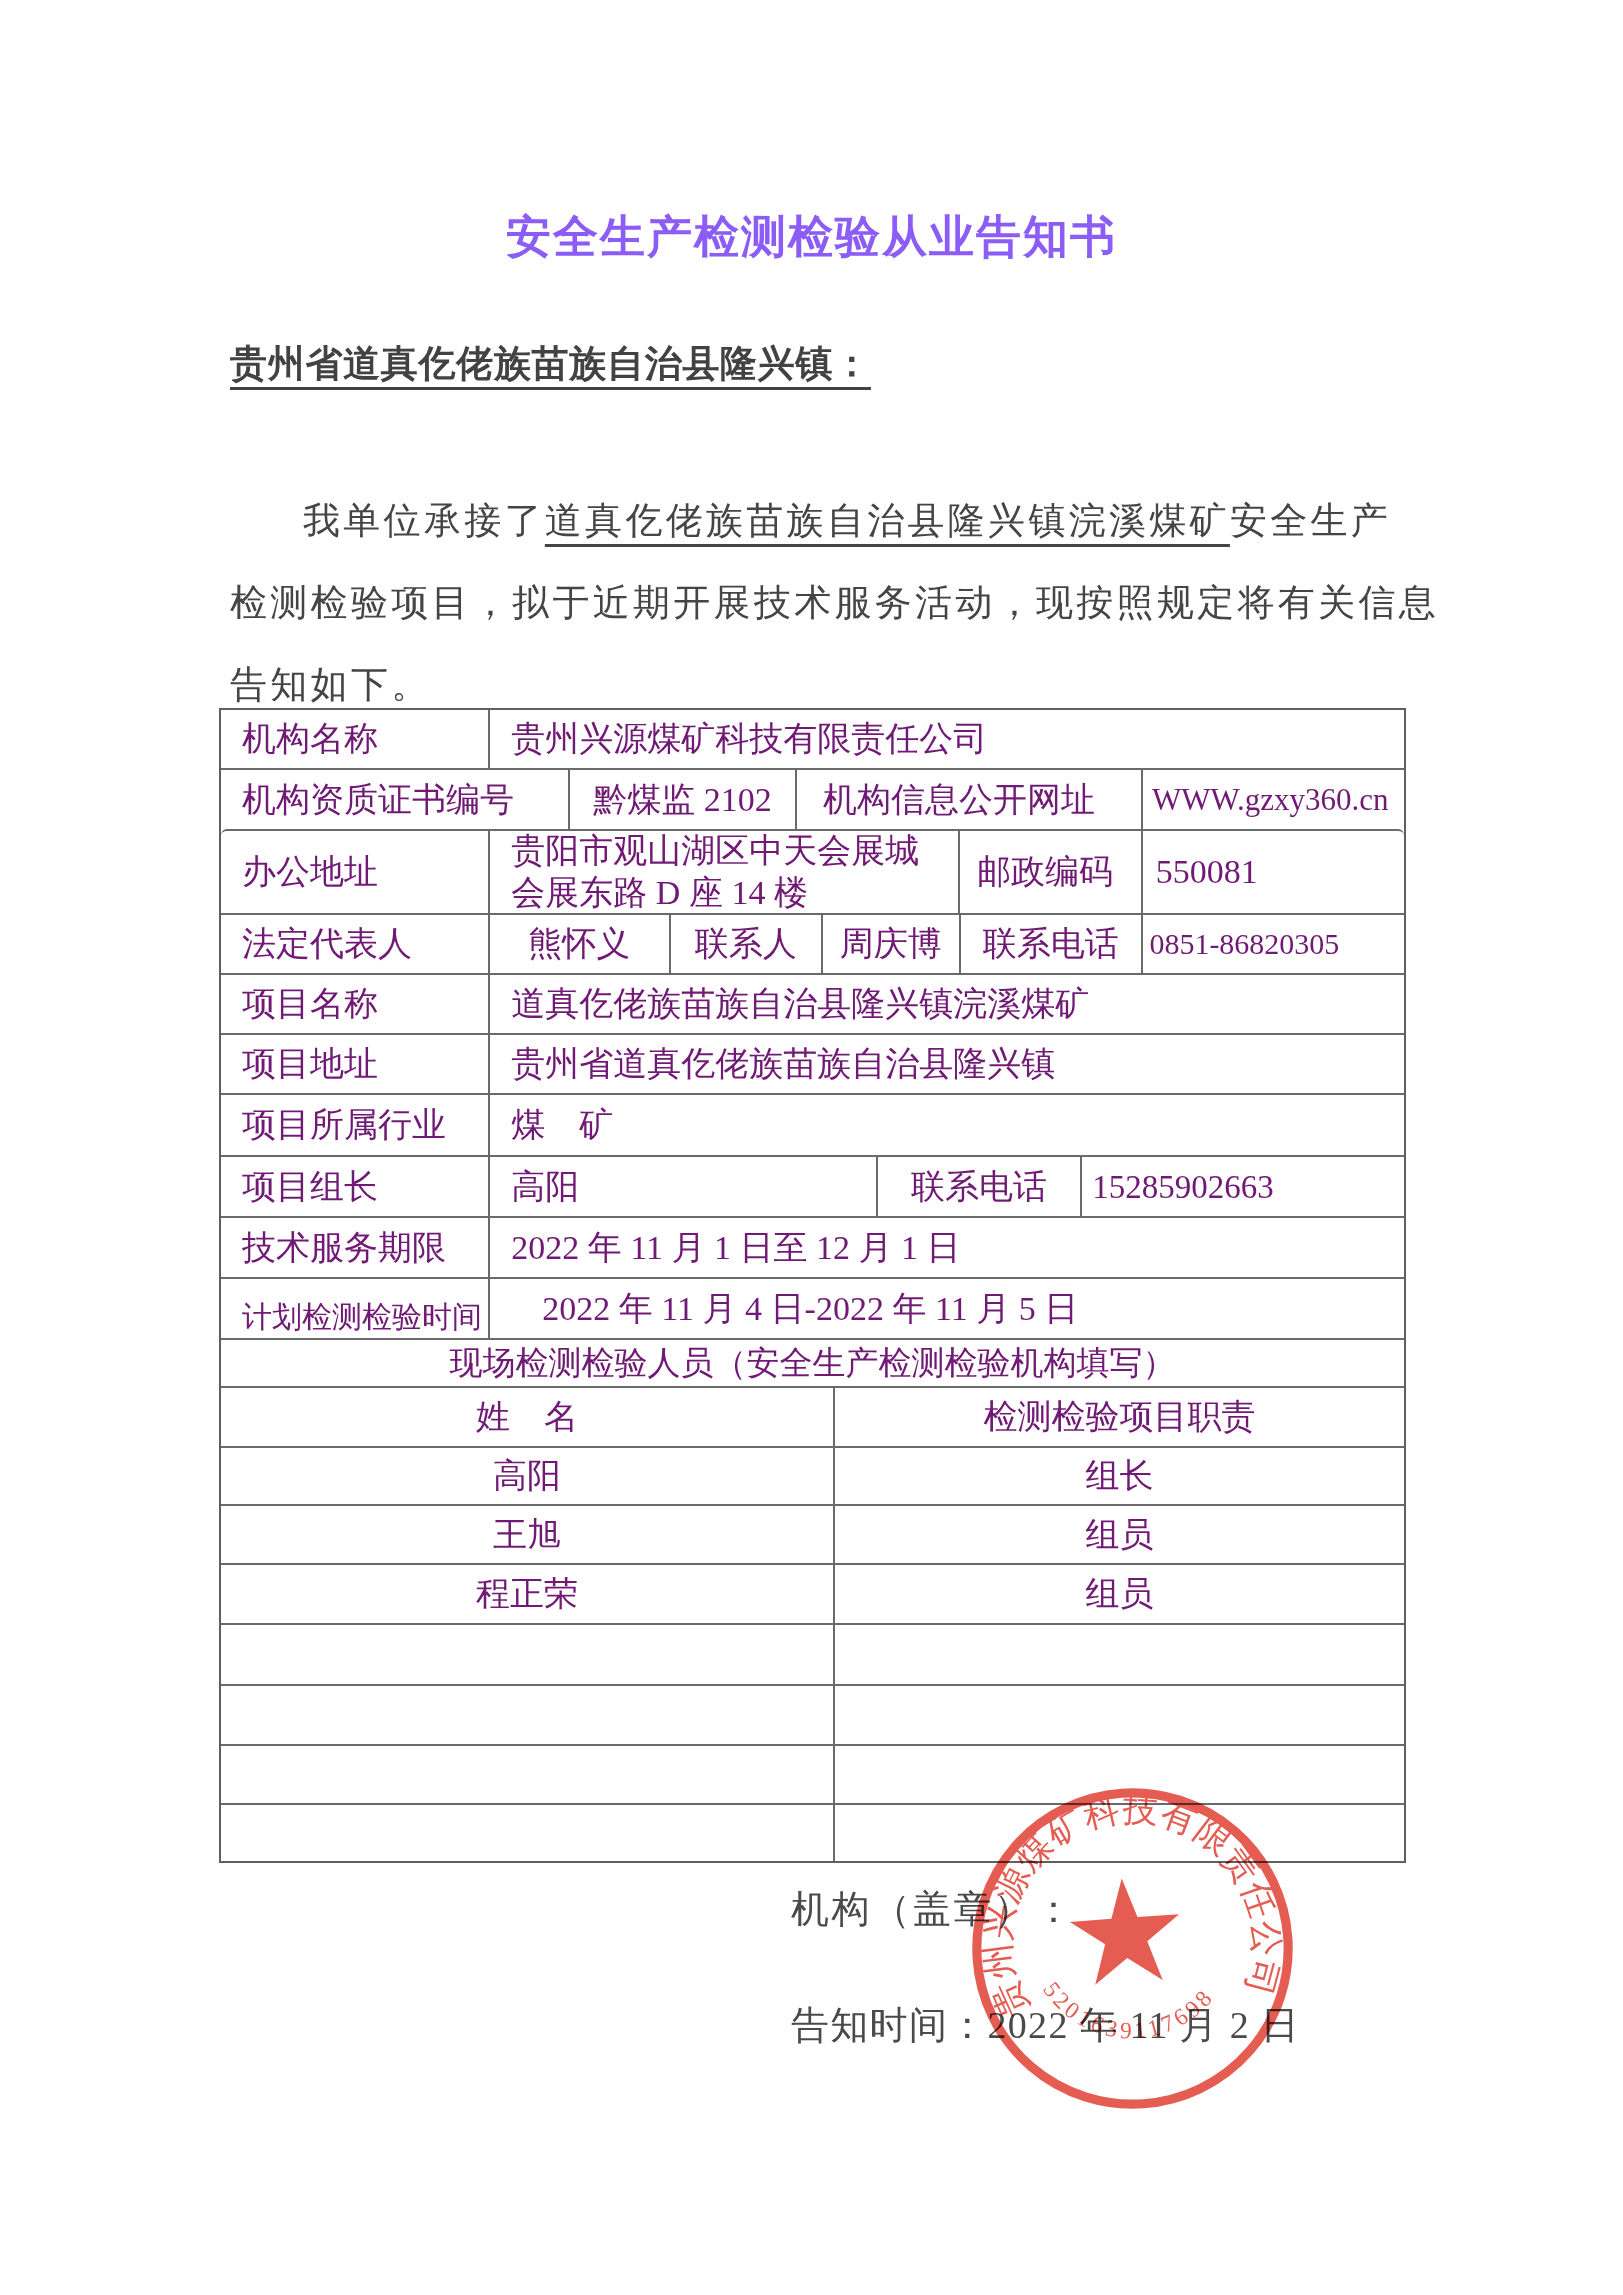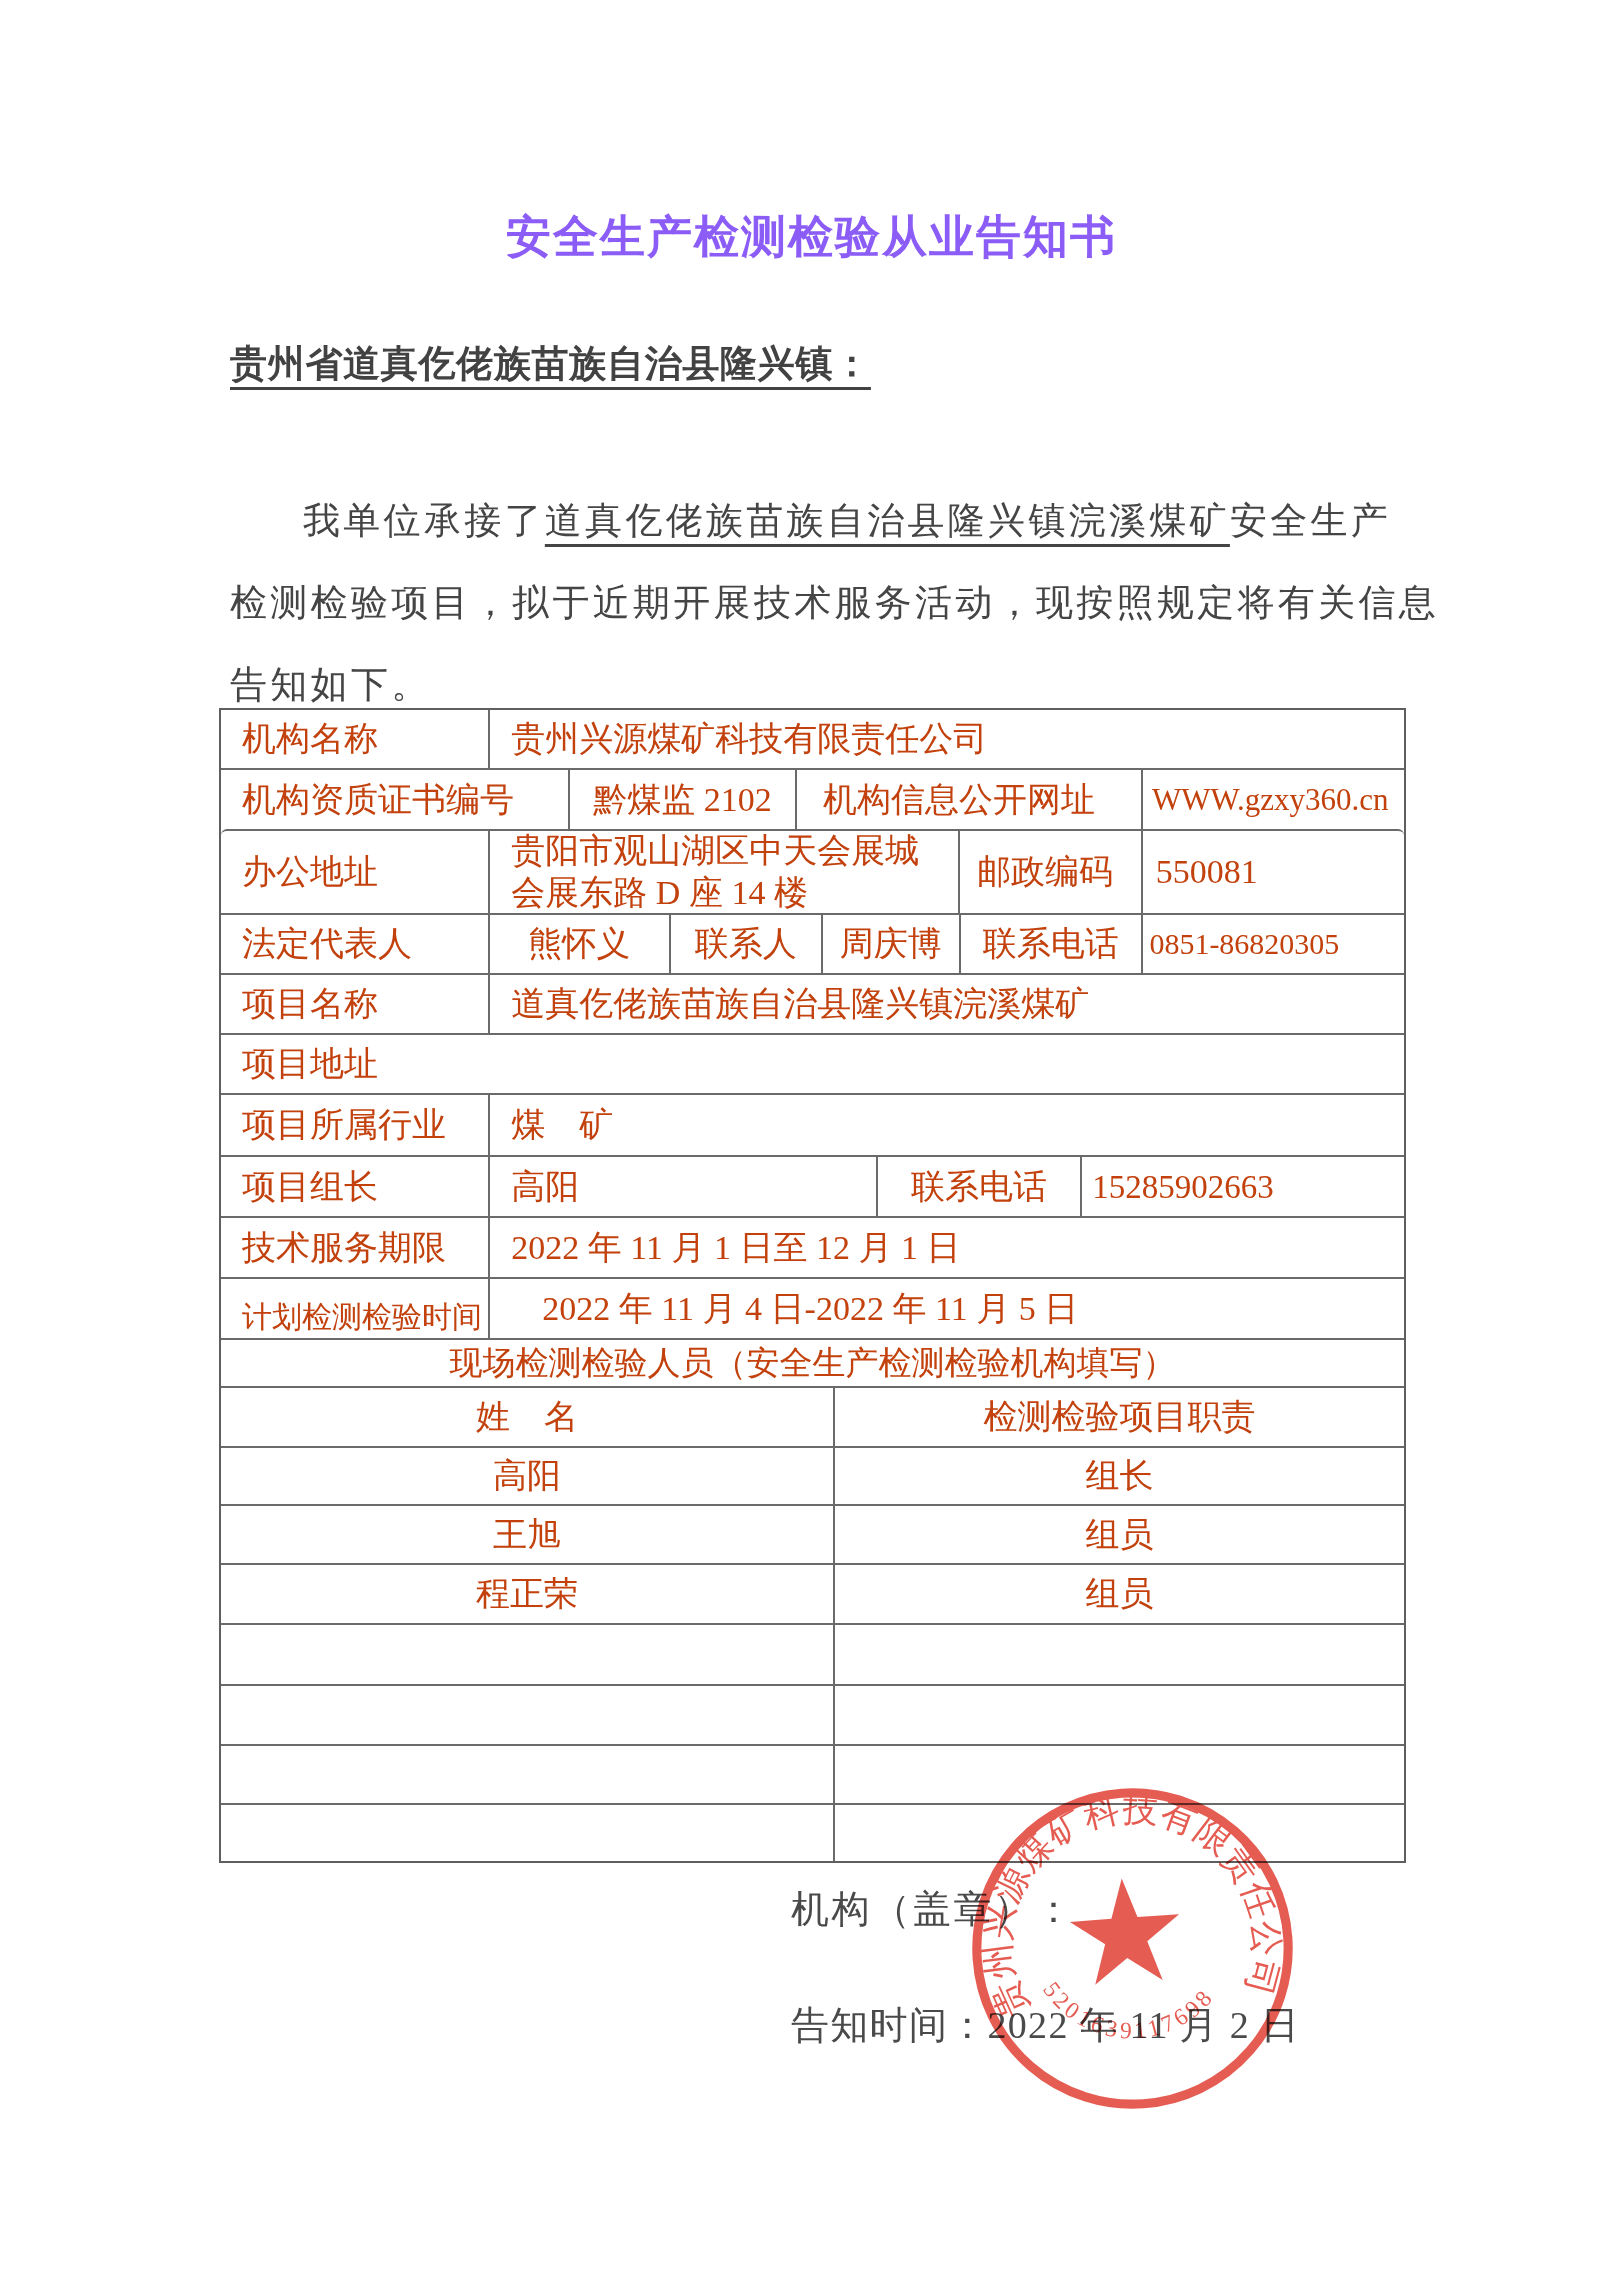--- a/index.html
+++ b/index.html
@@ -22,21 +22,21 @@
   .pline.indent{text-indent:73px;}
   .uline{text-decoration:underline;text-decoration-thickness:2.6px;text-underline-offset:10.5px;}
   .info-table{
     position:absolute;left:219px;top:708px;width:1187px;
     border:2.6px solid #5f5f5f;box-sizing:border-box;background:transparent;
   }
   .tr{display:flex;border-top:2px solid #6a6a6a;box-sizing:border-box;}
   .tr:first-child{border-top:none;}
   .td{
     border-left:2px solid #6a6a6a;box-sizing:border-box;display:flex;
-    align-items:center;font-size:34px;color:#c2410c;line-height:42px;
+    align-items:center;font-size:34px;color:#701a75;line-height:42px;
     white-space:pre-wrap;overflow:hidden;
   }
   .td:first-child{border-left:none;}
   .td.al{padding-left:21px;padding-right:5.2px;text-align:left;}
   .td.ac{justify-content:center;text-align:center;}
   .stamp-line{
     position:absolute;left:791px;top:1884px;font-size:38px;letter-spacing:2.6px;color:#4a4a4a;
   }
   .date-line{
     position:absolute;left:791px;top:2000px;font-size:38px;letter-spacing:1.3px;color:#4a4a4a;
@@ -84,20 +84,21 @@
       <div class="td ac" style="width: 138px;">周庆博</div>
       <div class="td ac" style="width: 183px;">联系电话</div>
       <div class="td al" style="width: 264px; font-size: 30px; padding-left: 6.5px;">0851-86820305</div>
     </div>
     <div class="tr" style="height: 60px;">
       <div class="td al" style="width: 268px;">项目名称</div>
       <div class="td al" style="width: 918px;">道真仡佬族苗族自治县隆兴镇浣溪煤矿</div>
     </div>
     <div class="tr" style="height: 60px;">
       <div class="td al" style="width: 268px;">项目地址</div>
+      <div class="td al" style="width: 918px;">贵州省道真仡佬族苗族自治县隆兴镇</div>
     </div>
     <div class="tr" style="height: 62px;">
       <div class="td al" style="width: 268px;">项目所属行业</div>
       <div class="td al" style="width: 918px;">煤　矿</div>
     </div>
     <div class="tr" style="height: 61px; justify-content: center;">
       <div class="td al" style="width: 268px;">项目组长</div>
       <div class="td al" style="width: 389px;">高阳</div>
       <div class="td ac" style="width: 204px;">联系电话</div>
       <div class="td al" style="width: 325px; font-size: 33px; padding-left: 10.5px;">15285902663</div>

